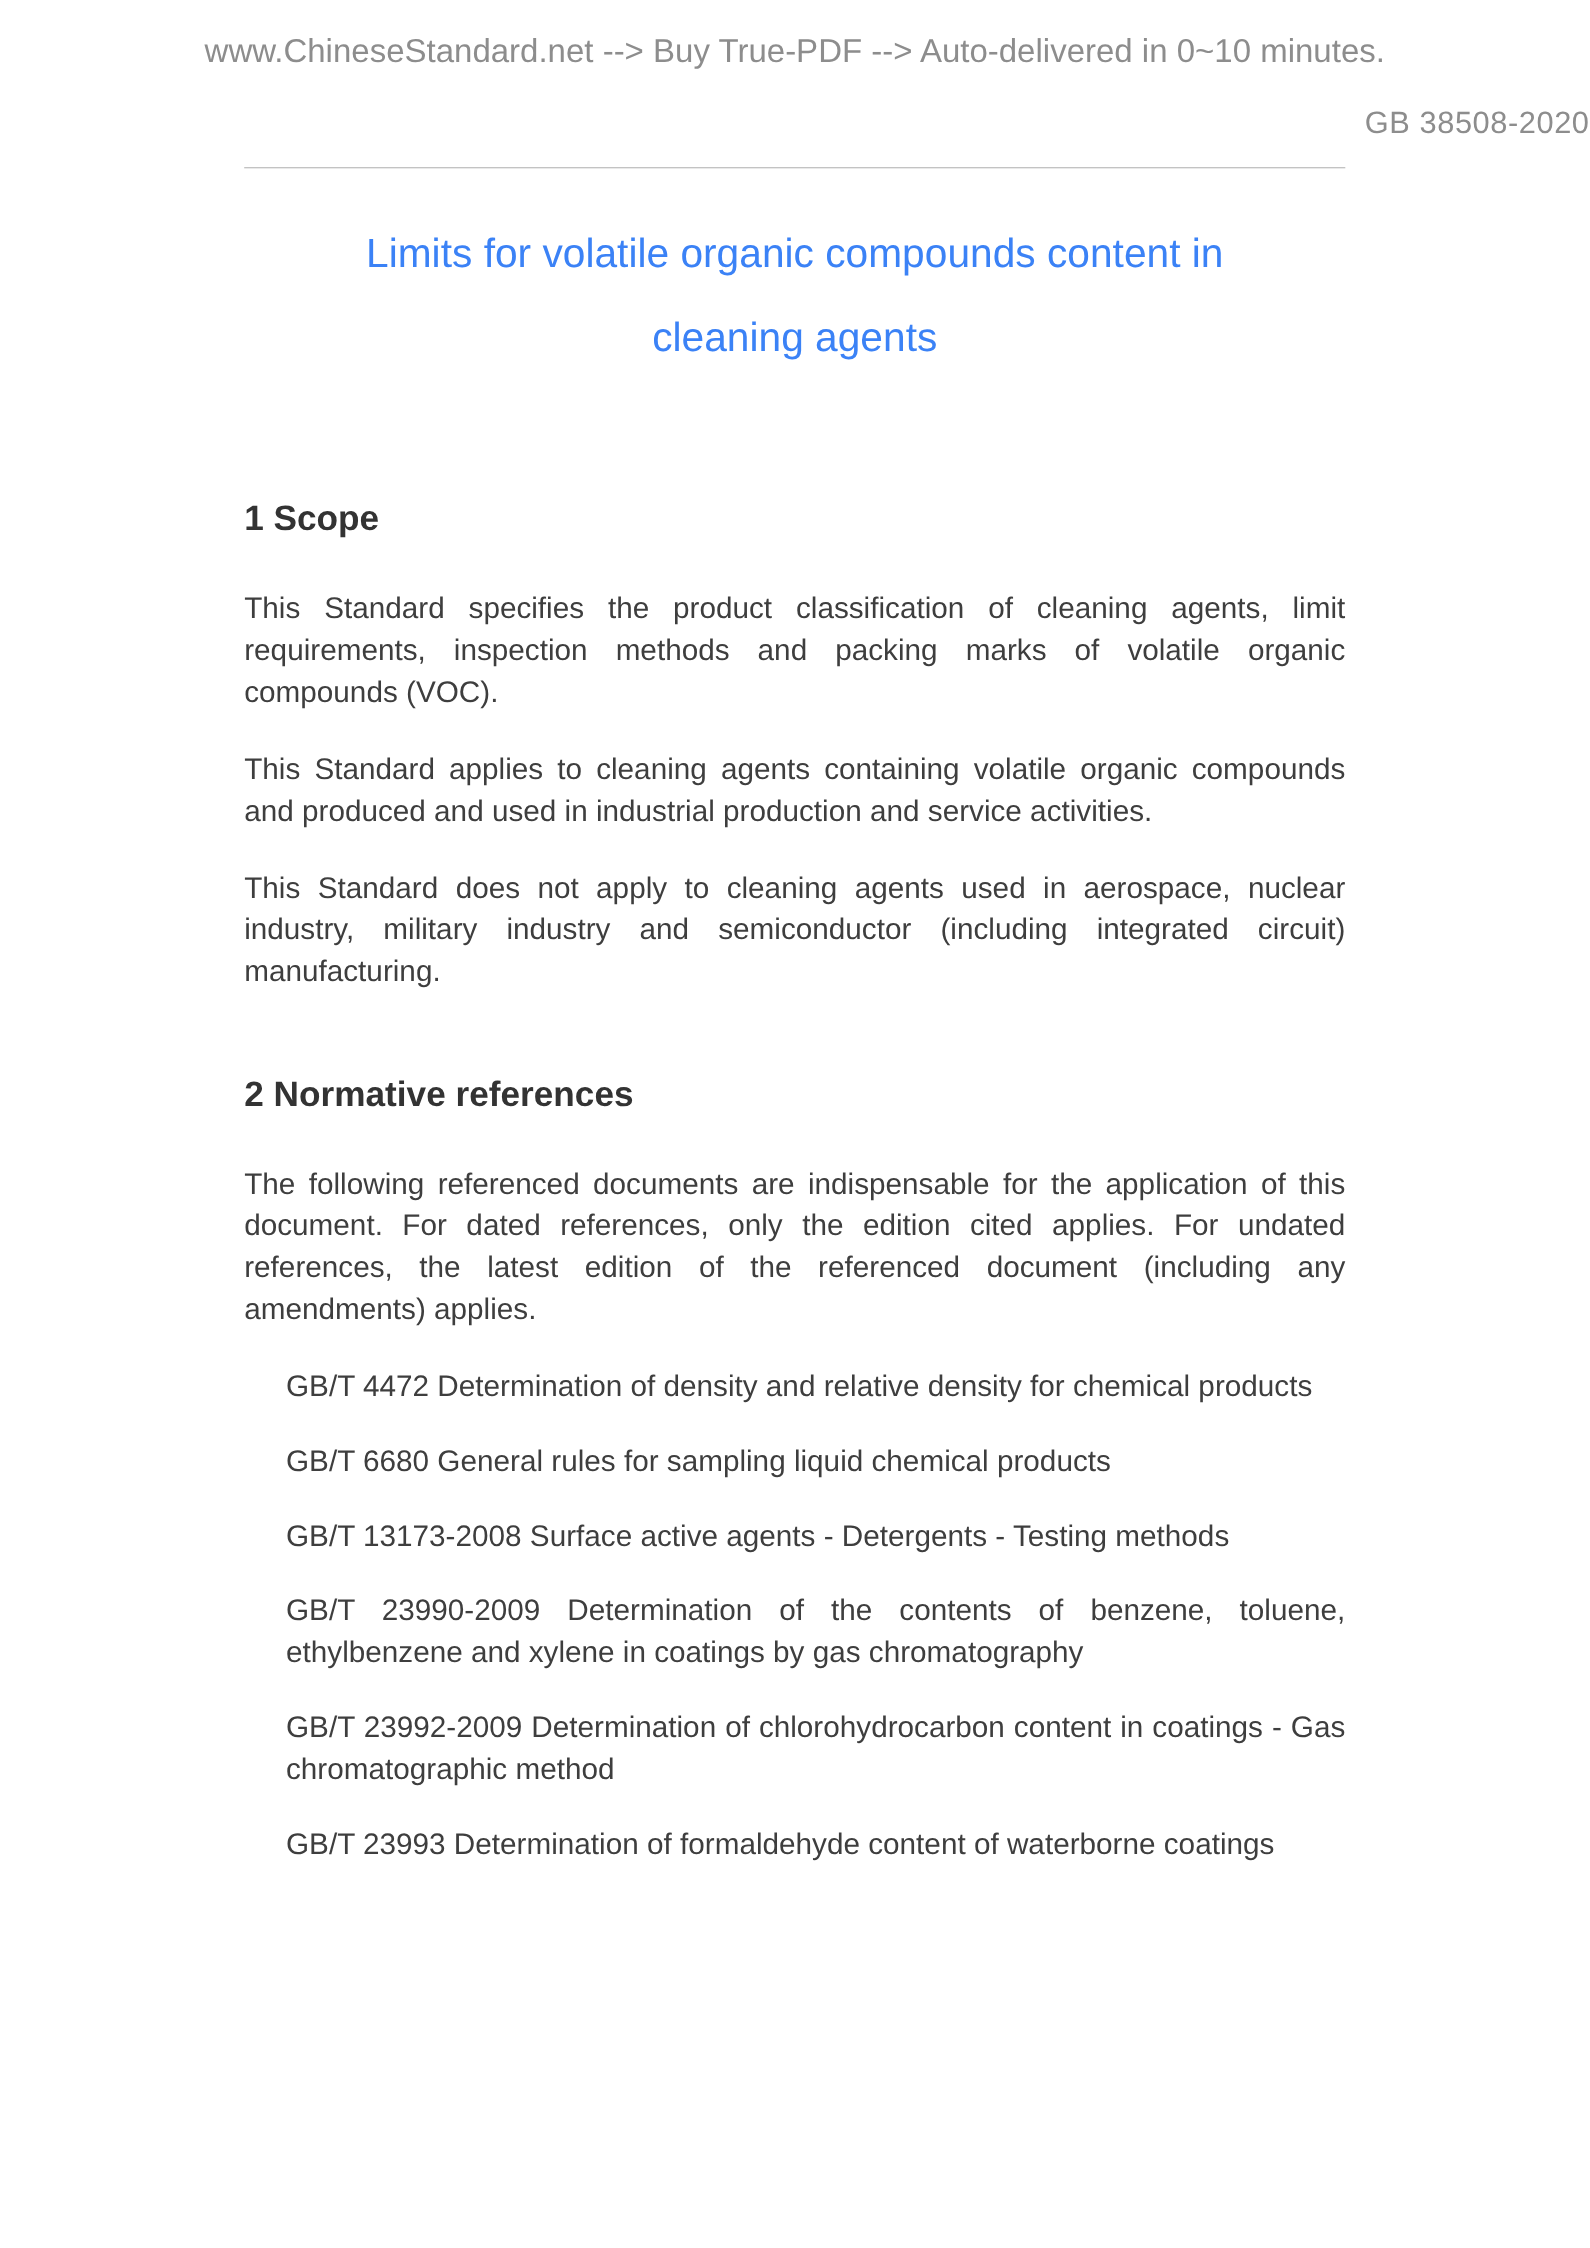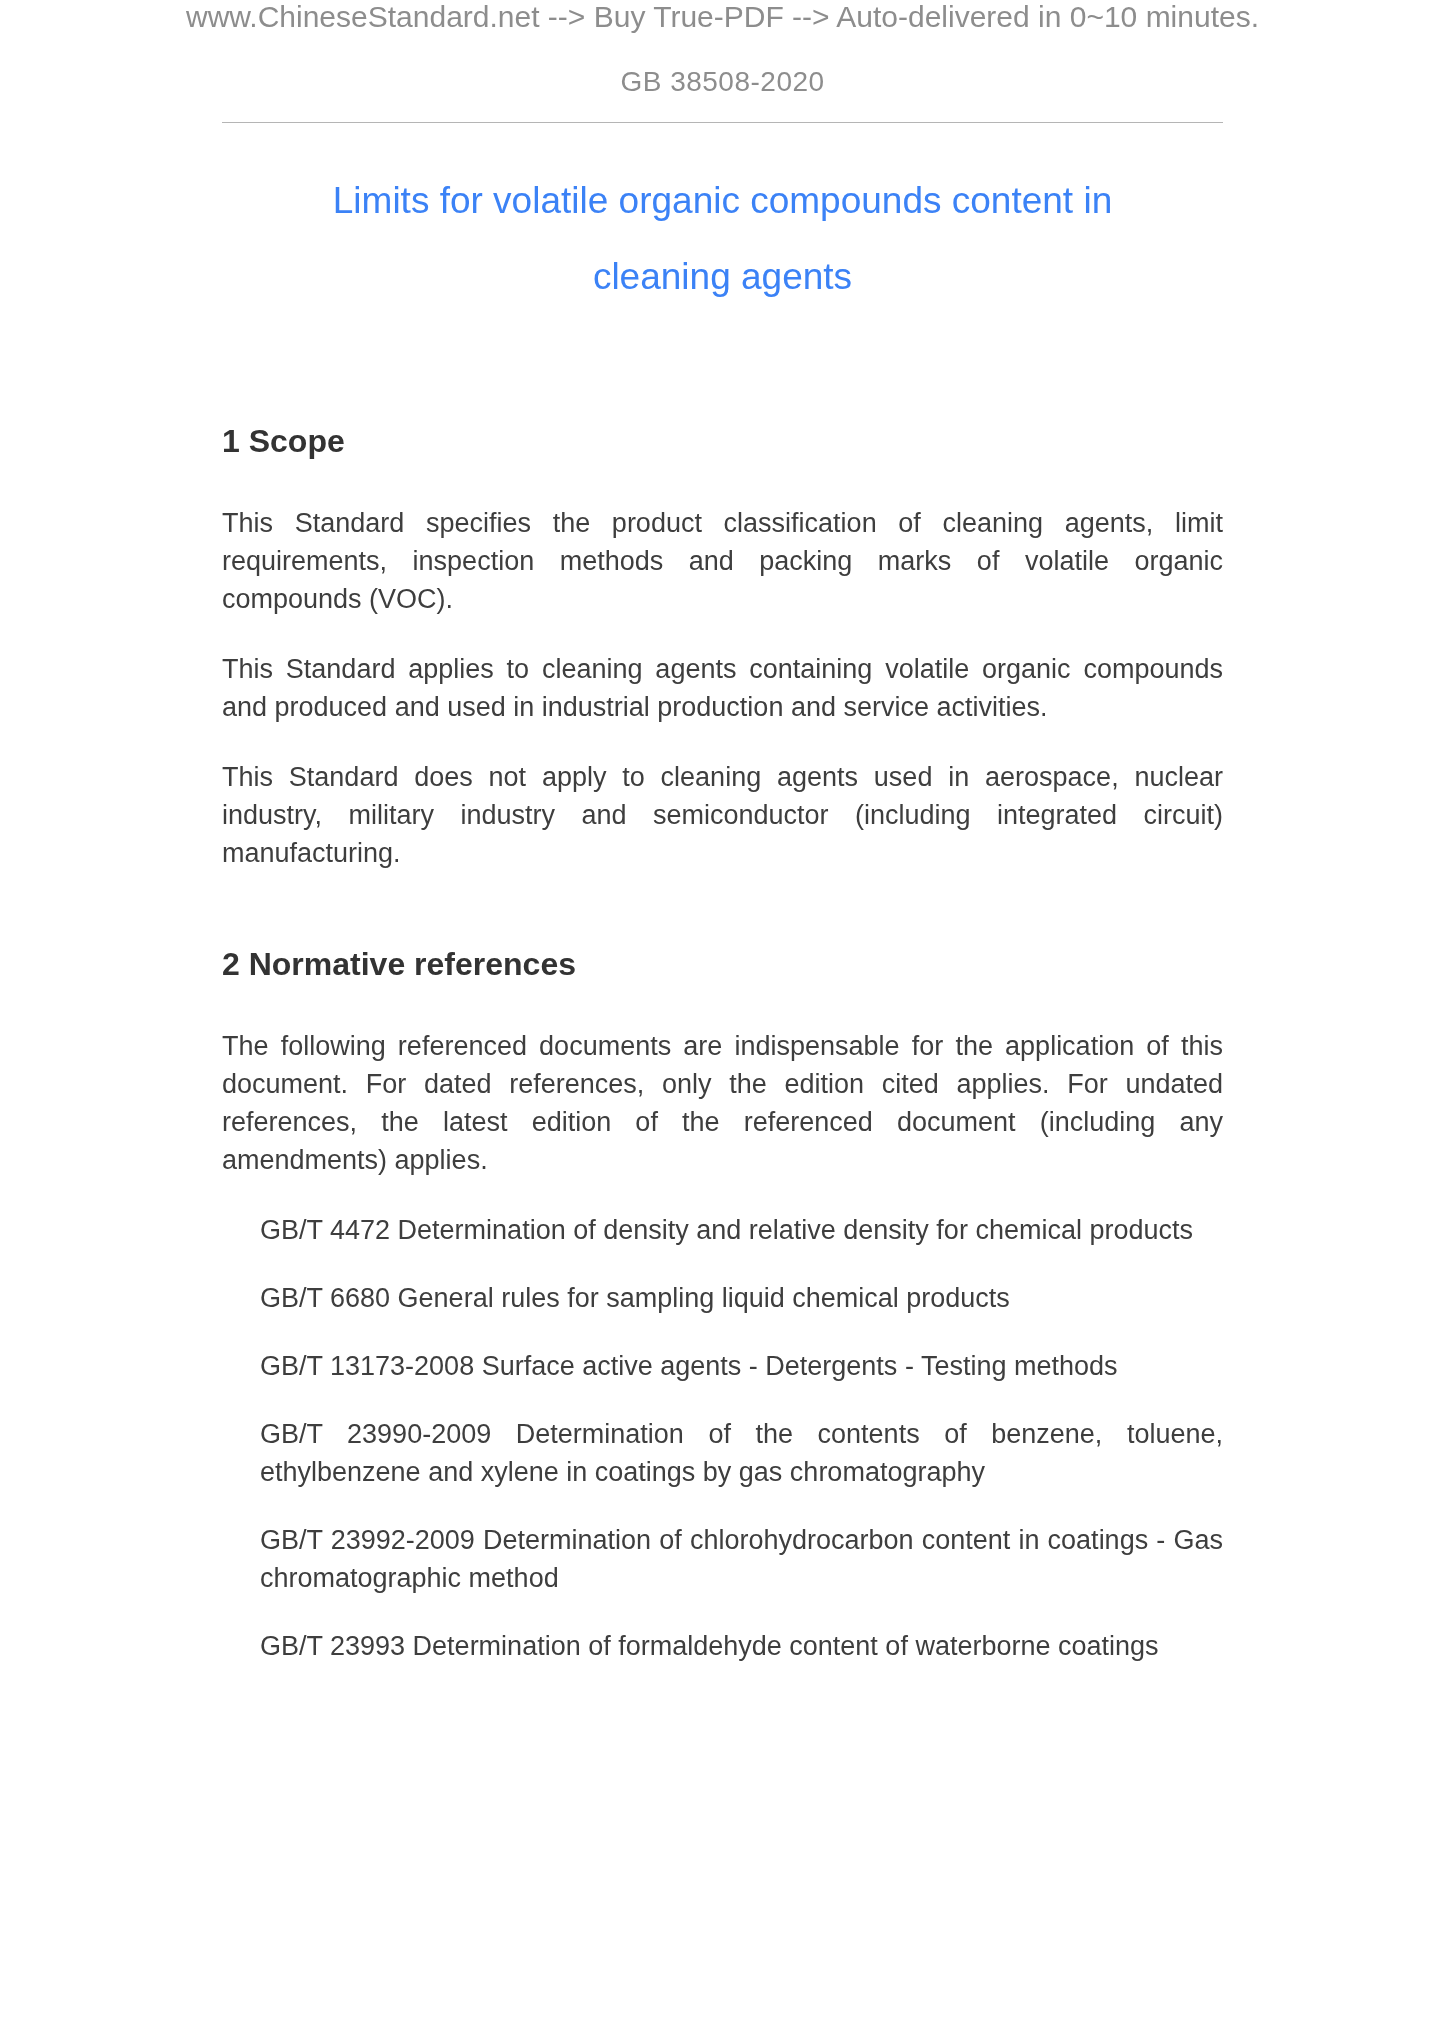--- a/index.html
+++ b/index.html
@@ -5,33 +5,34 @@
   html, body {
     margin: 0;
     padding: 0;
     background: #ffffff;
   }
   .page {
     position: relative;
     width: 1445px;
     height: 1765px;
     box-sizing: border-box;
+    padding-top: 30px;
     background: #ffffff;
     font-family: "Liberation Sans", sans-serif;
     color: #3b3b3b;
     overflow: hidden;
   }
   .notice {
     text-align: center;
     font-size: 30px;
     color: #8d8d8d;
   }
   .doc-number {
     margin-top: 32px;
-    text-align: center;
+    text-align: right;
     font-size: 28px;
     color: #8d8d8d;
     letter-spacing: 0.5px;
   }
   .rule {
     margin: 24px 222px 0 222px;
     height: 0;
     border-top: 1px solid #b5b5b5;
   }
   .title {

